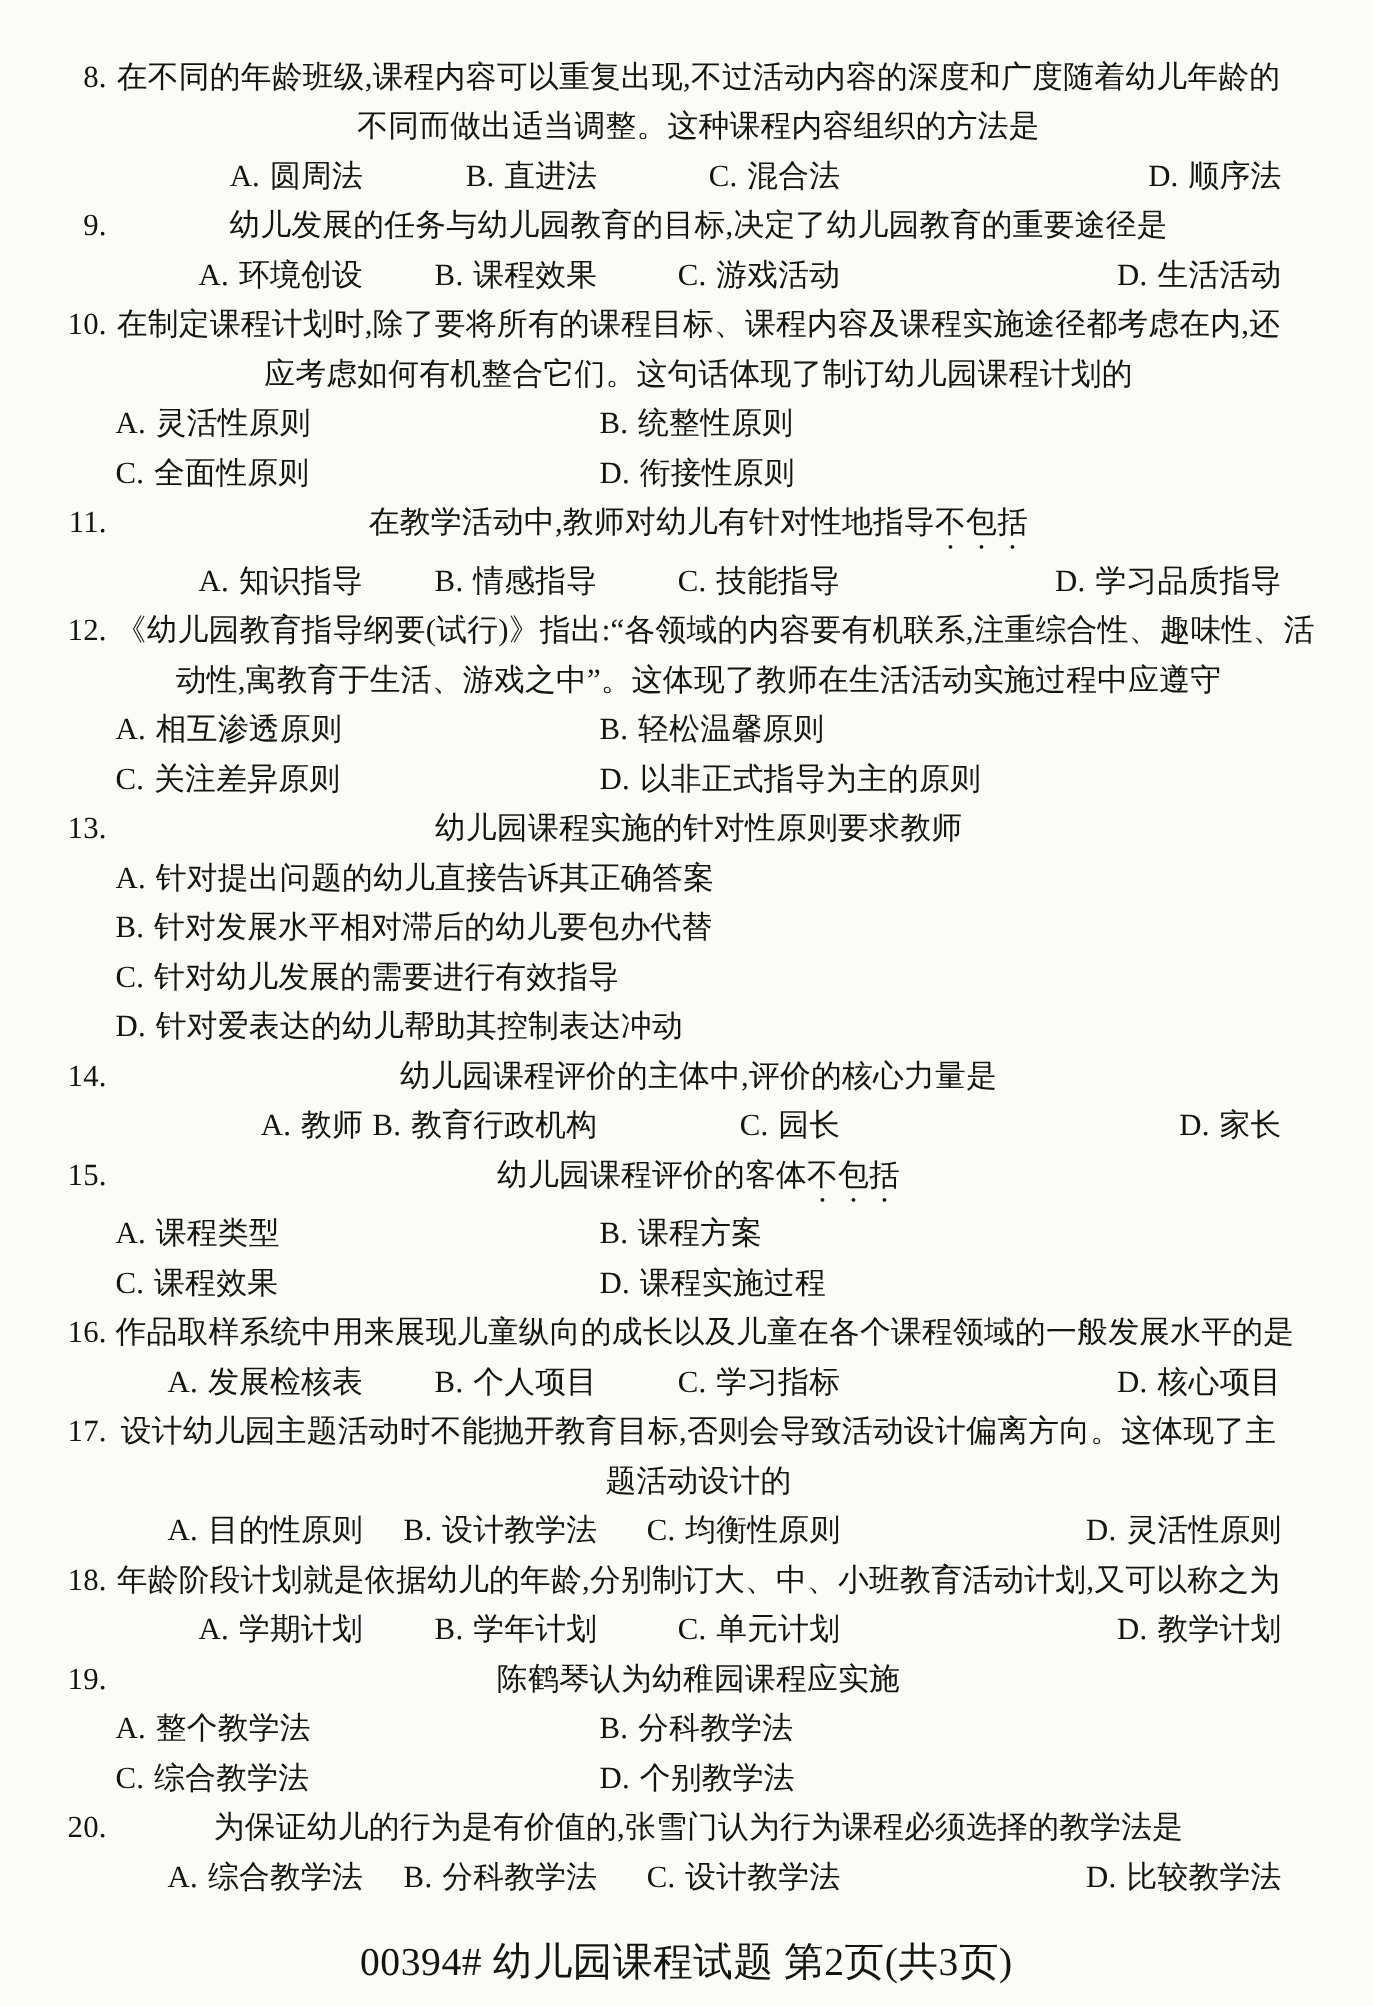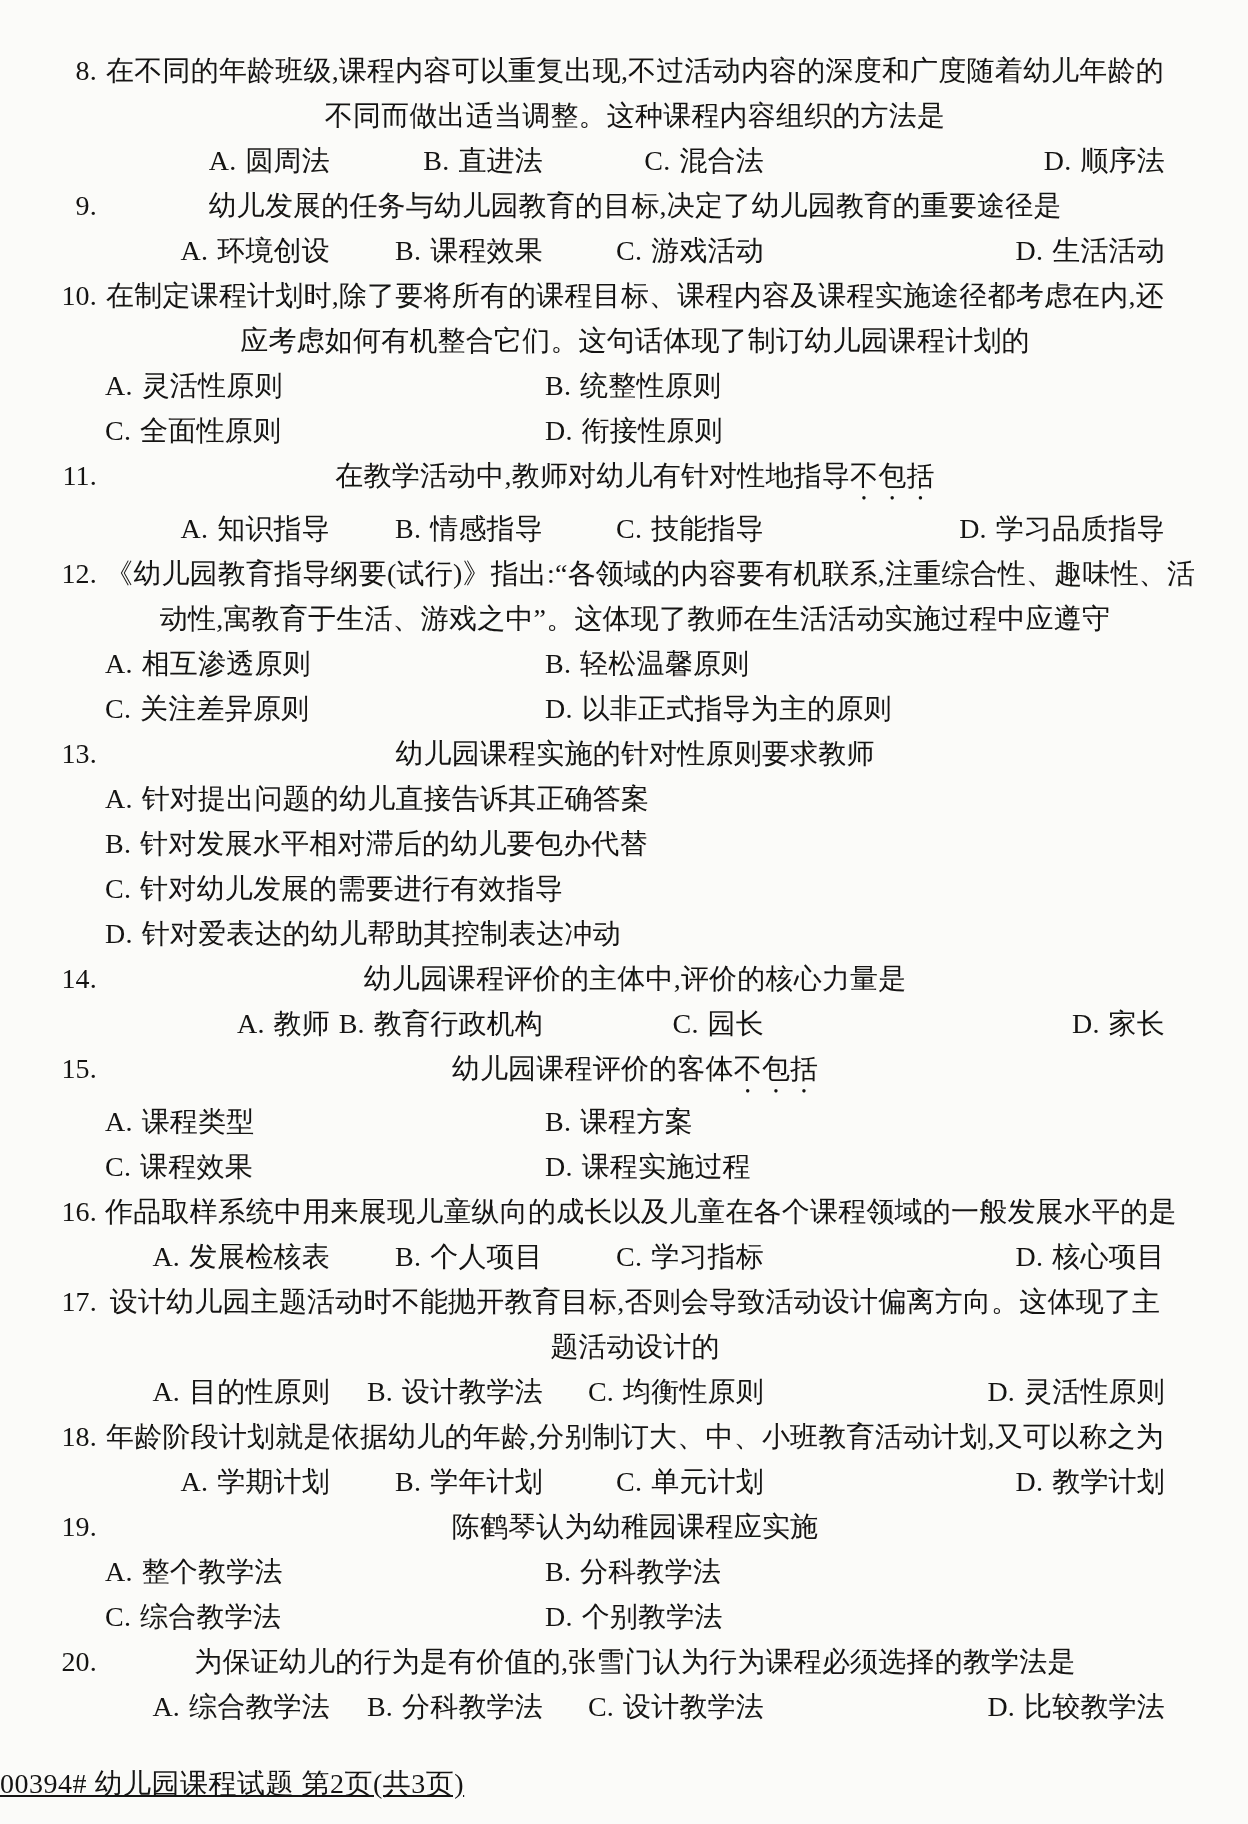--- a/index.html
+++ b/index.html
@@ -60,24 +60,24 @@
     display: block;
   }
   .opt {
     white-space: nowrap;
   }
   .okey {
     margin-right: 9px;
   }
   .footer {
     margin-top: 32px;
-    font-size: 28px;
+    text-align: center;
+    font-size: 36px;
     line-height: 45px;
     letter-spacing: 0.5px;
-    text-decoration: underline;
   }
 </style>
 </head>
 <body>
 
 <div class="page">
   <div id="question-list">
       <div class="q">
         <span class="qnum">8.</span>
         <div class="stem-line"><span>在不同的年龄班级,课程内容可以重复出现,不过活动内容的深度和广度随着幼儿年龄的</span></div>

